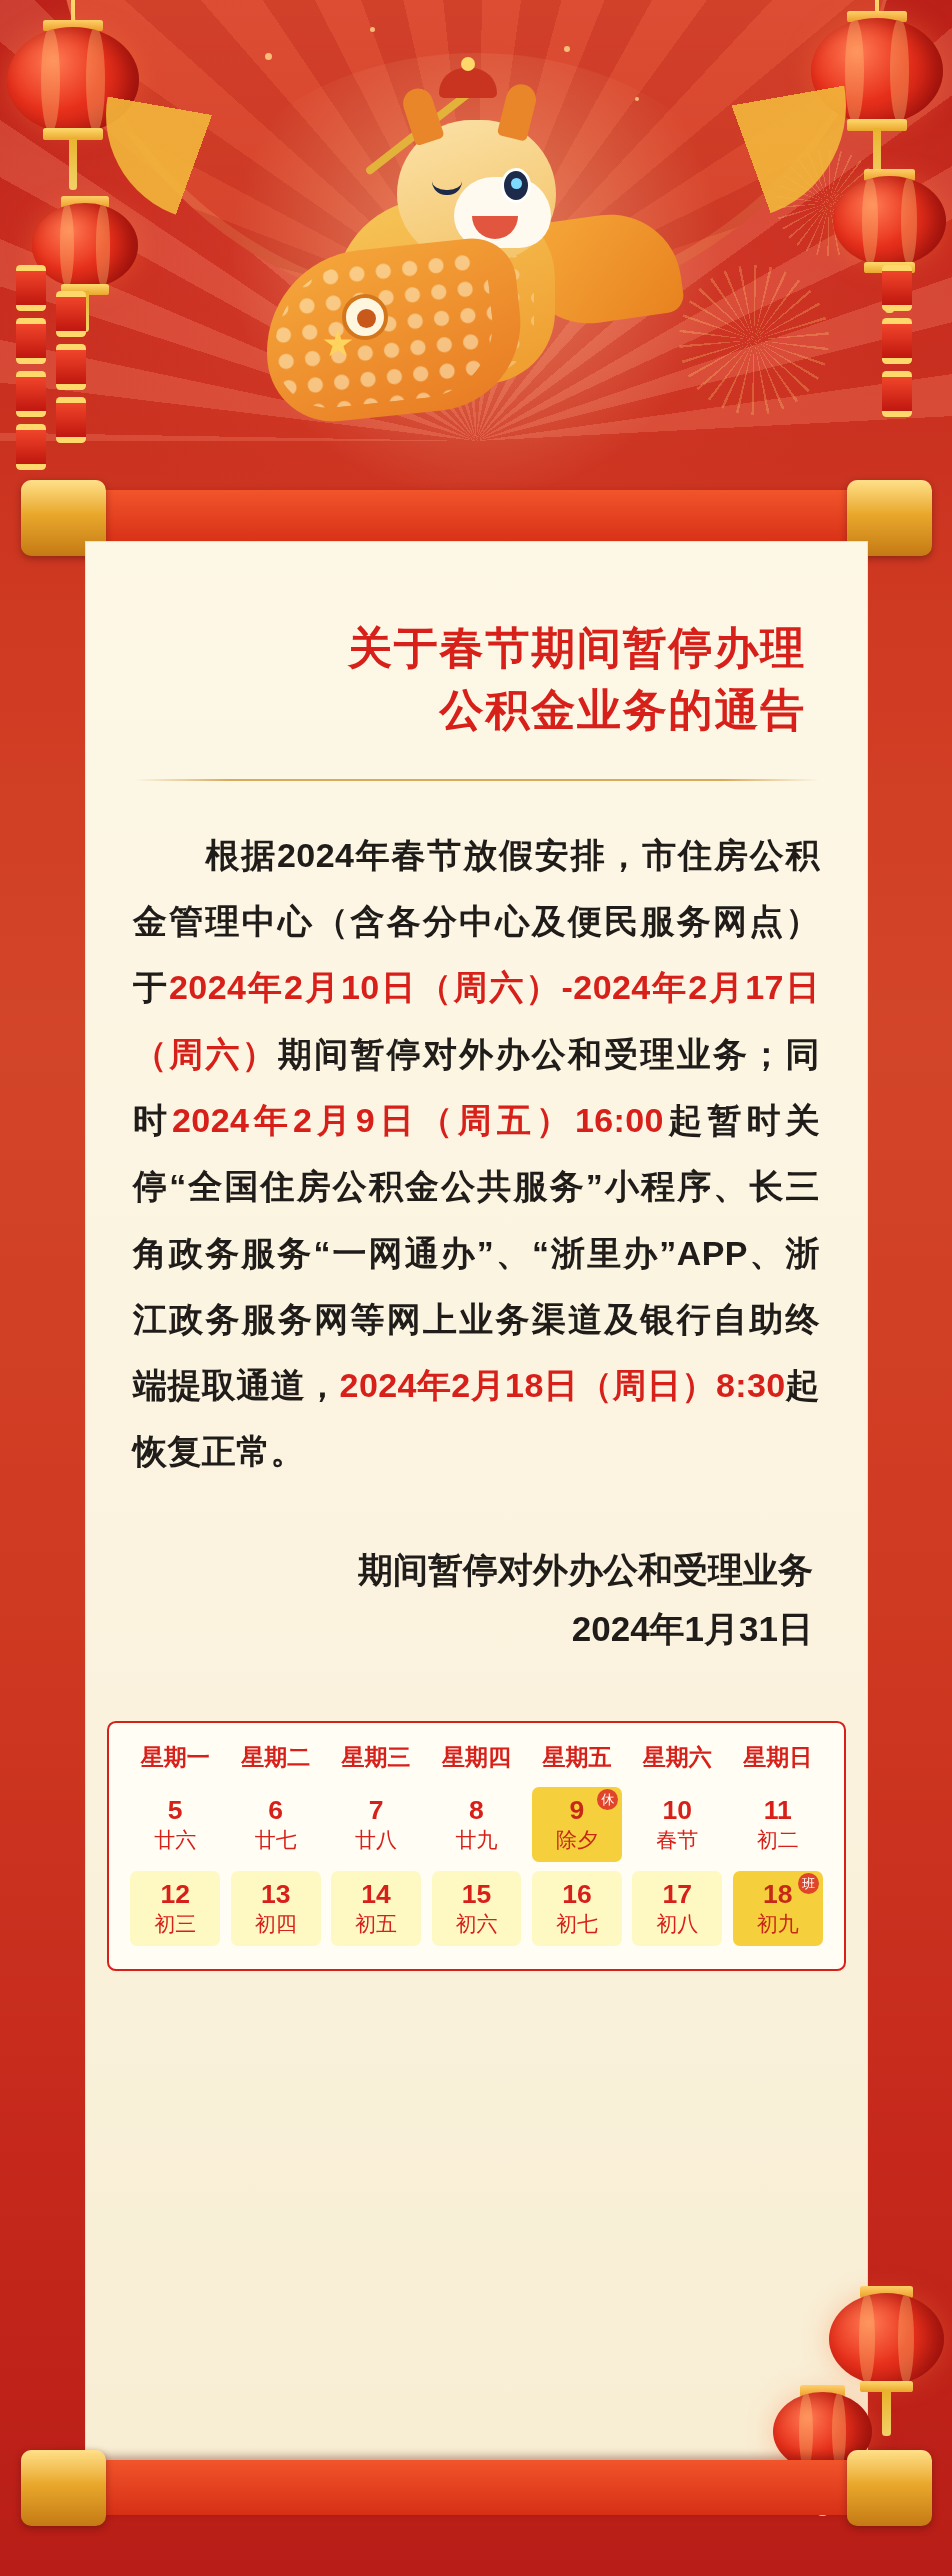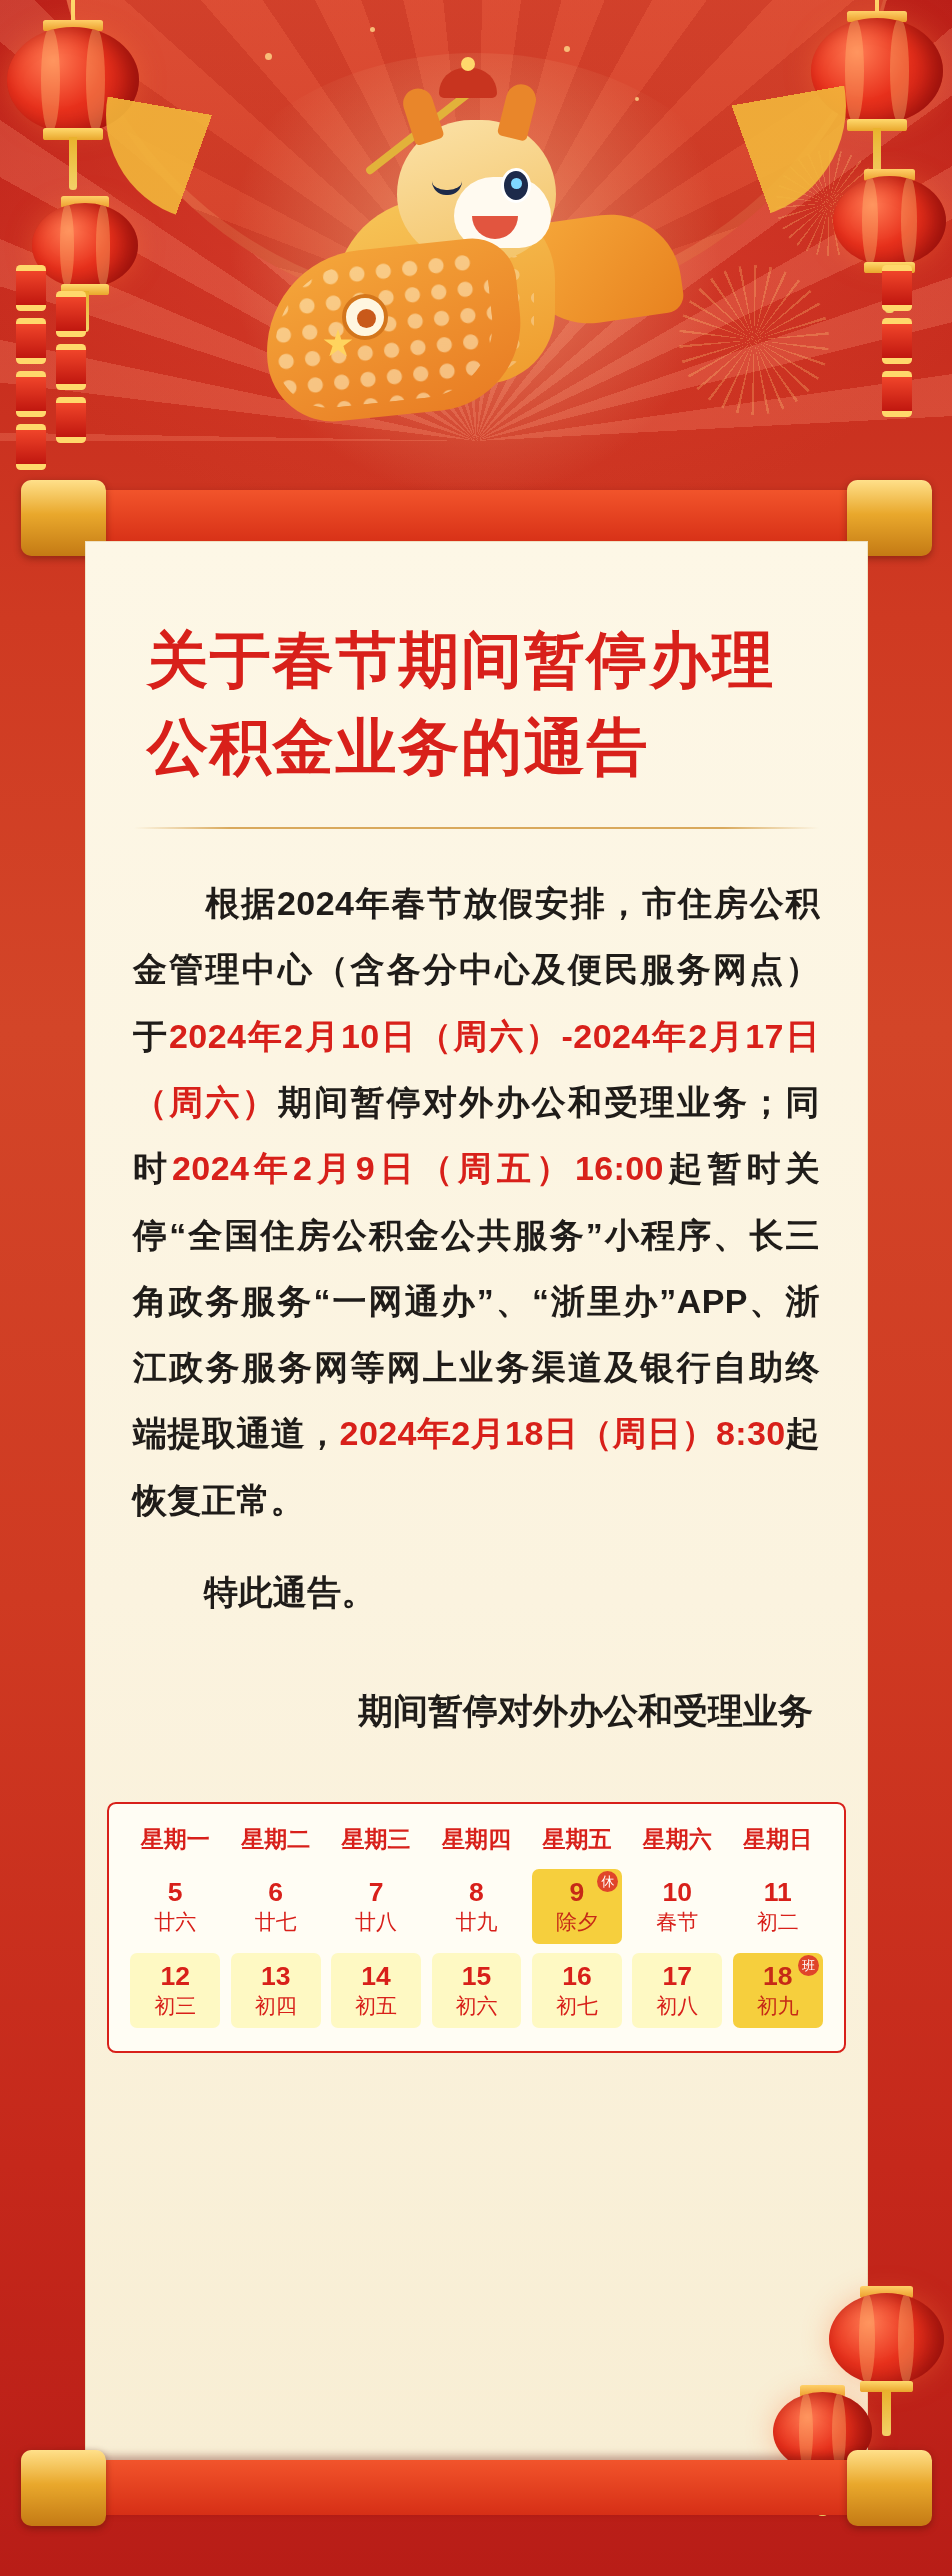--- a/index.html
+++ b/index.html
@@ -218,23 +218,23 @@
   .roller.br { left: 847px; top: 2450px; }
 
   .paper {
     position: absolute; left: 85px; top: 541px; width: 783px; height: 1923px;
     background: linear-gradient(180deg,#fdf7e6 0%,#fbf3df 55%,#f8eed4 100%);
     box-shadow: inset 0 0 0 0.9px rgba(200,160,90,.25);
   }
 
   .title {
     margin: 76px 62px 0;
-    text-align: left;
+    text-align: right;
     color: #d8201a;
-    font-size: 61px;
+    font-size: 44px;
     line-height: 1.42;
     font-weight: bold;
     letter-spacing: 1.8px;
   }
   .title-rule {
     margin: 37px 49px 0;
     height: 1.8px;
     background: linear-gradient(90deg, rgba(212,160,80,0) 0%, #d9a95c 14%, #d9a95c 86%, rgba(212,160,80,0) 100%);
   }
 
@@ -402,27 +402,25 @@
     <div class="title">
       <div>关于春节期间暂停办理</div>
       <div>公积金业务的通告</div>
     </div>
     <div class="title-rule"></div>
 
     <div class="body-text">
       <span class="ind"></span><span>根据2024年春节放假安排，市住房公积金管理中心（含各分中心及便民服务网点）于</span><span class="hl">2024年2月10日（周六）-2024年2月17日（周六）</span><span>期间暂停对外办公和受理业务；同时</span><span class="hl">2024年2月9日（周五）16:00</span><span>起暂时关停“全国住房公积金公共服务”小程序、长三角政务服务“一网通办”、“浙里办”APP、浙江政务服务网等网上业务渠道及银行自助终端提取通道，</span><span class="hl">2024年2月18日（周日）8:30</span><span>起恢复正常。</span>
     </div>
 
-    <div class="body-text p2">
-      <span class="ind"></span><span>特此通告。</span>
-    </div>
 
 
     <div class="signature">
       <div>期间暂停对外办公和受理业务</div>
+      <div>2024年1月31日</div>
     </div>
 
     <div class="calendar">
       <div class="cal-head">
         <div>星期一</div>
         <div>星期二</div>
         <div>星期三</div>
         <div>星期四</div>
         <div>星期五</div>
         <div>星期六</div>

